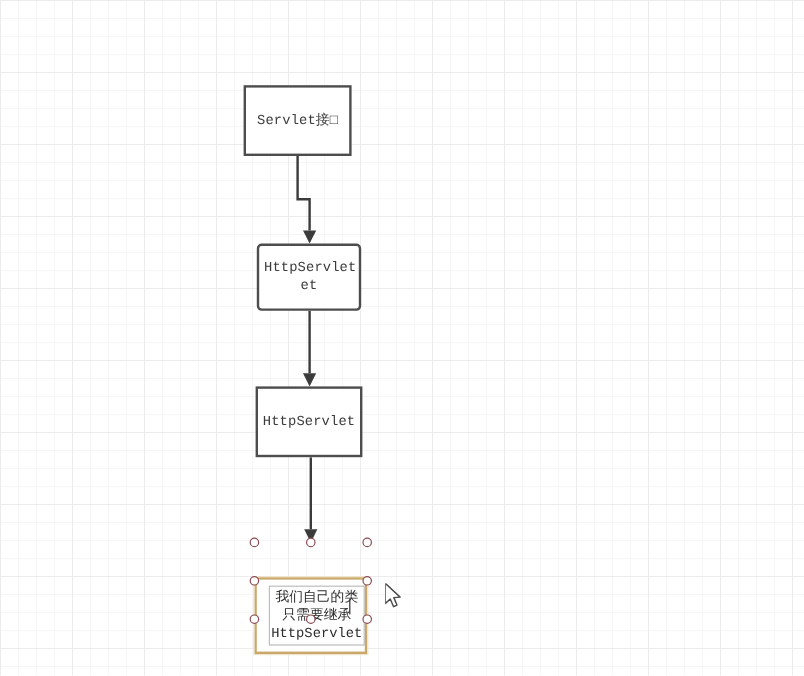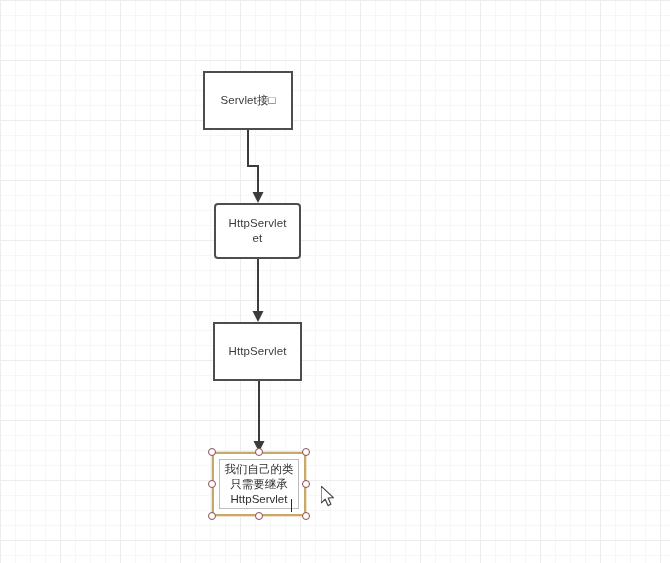--- a/index.html
+++ b/index.html
@@ -13,21 +13,21 @@
     height: 563px;
     overflow: hidden;
     background-color: #ffffff;
     background-image:
       linear-gradient(to right, #ececec 1px, transparent 1px),
       linear-gradient(to bottom, #ececec 1px, transparent 1px),
       linear-gradient(to right, #f6f6f6 1px, transparent 1px),
       linear-gradient(to bottom, #f6f6f6 1px, transparent 1px);
     background-size: 60px 60px, 60px 60px, 15px 15px, 15px 15px;
     background-position: 0px 0px, 0px 0px, 0px 0px, 0px 0px;
-    font-family: Liberation Sans, sans-serif;
+    font-family: Liberation Mono, monospace;
   }
 
   .node {
     position: absolute;
     box-sizing: border-box;
     background: #ffffff;
     display: flex;
     align-items: center;
     justify-content: center;
     text-align: center;
@@ -55,21 +55,22 @@
 
   
   .node-selected {
     position: absolute;
     box-sizing: border-box;
     background: #ffffff;
     border: 2px solid #c9a86a;
     outline: 1px solid #efe3cc;
     display: flex;
     align-items: center;
-    justify-content: center;
+    justify-content: flex-end;
+    margin-top: 29px;
   }
   .node-selected .sel-inner {
     border: 1px solid #bdbdbd;
     box-sizing: border-box;
     width: calc(100% - 10px);
     height: calc(100% - 10px);
     display: flex;
     align-items: center;
     justify-content: center;
   }

